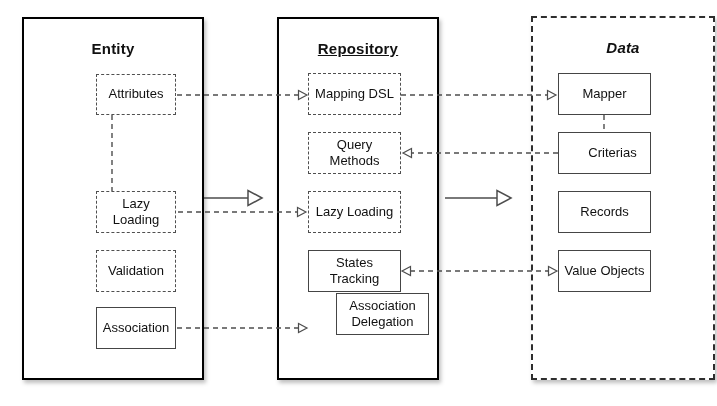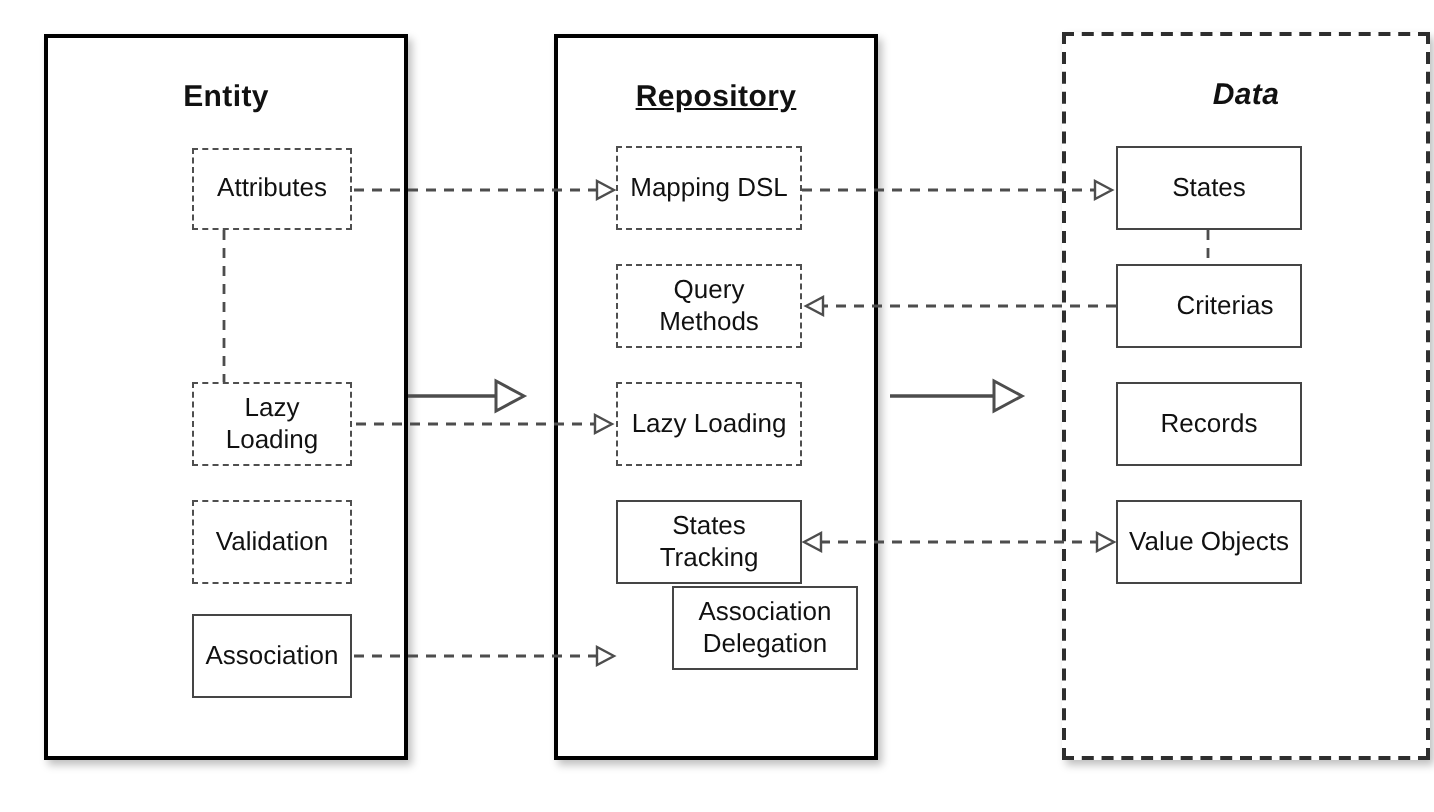--- a/index.html
+++ b/index.html
@@ -115,18 +115,18 @@
   <div class="node dashed col-entity" style="top:191px; height:42px;">Lazy Loading</div>
   <div class="node dashed col-entity" style="top:250px; height:42px;text-align:center;">Validation</div>
   <div class="node solid col-entity" style="top:307px; height:42px;">Association</div>
 
   <div class="node dashed col-repo" style="top:73px; height:42px;">Mapping DSL</div>
   <div class="node dashed col-repo" style="top:132px; height:42px;">Query Methods</div>
   <div class="node dashed col-repo" style="top:191px; height:42px;">Lazy Loading</div>
   <div class="node solid col-repo" style="top:250px; height:42px;">States Tracking</div>
   <div class="node solid col-repo" style="top:293px; height:42px;margin-left:28px;">Association Delegation</div>
 
-  <div class="node solid col-data" style="top:73px; height:42px;">States</div>
+  <div class="node solid col-data" style="top:73px; height:42px;">Mapper</div>
   <div class="node solid col-data" style="top:132px; height:42px;padding-left:20px;">Criterias</div>
   <div class="node solid col-data" style="top:191px; height:42px;">Records</div>
   <div class="node solid col-data" style="top:250px; height:42px;">Value Objects</div>
 
 </div>
 
 </body></html>

